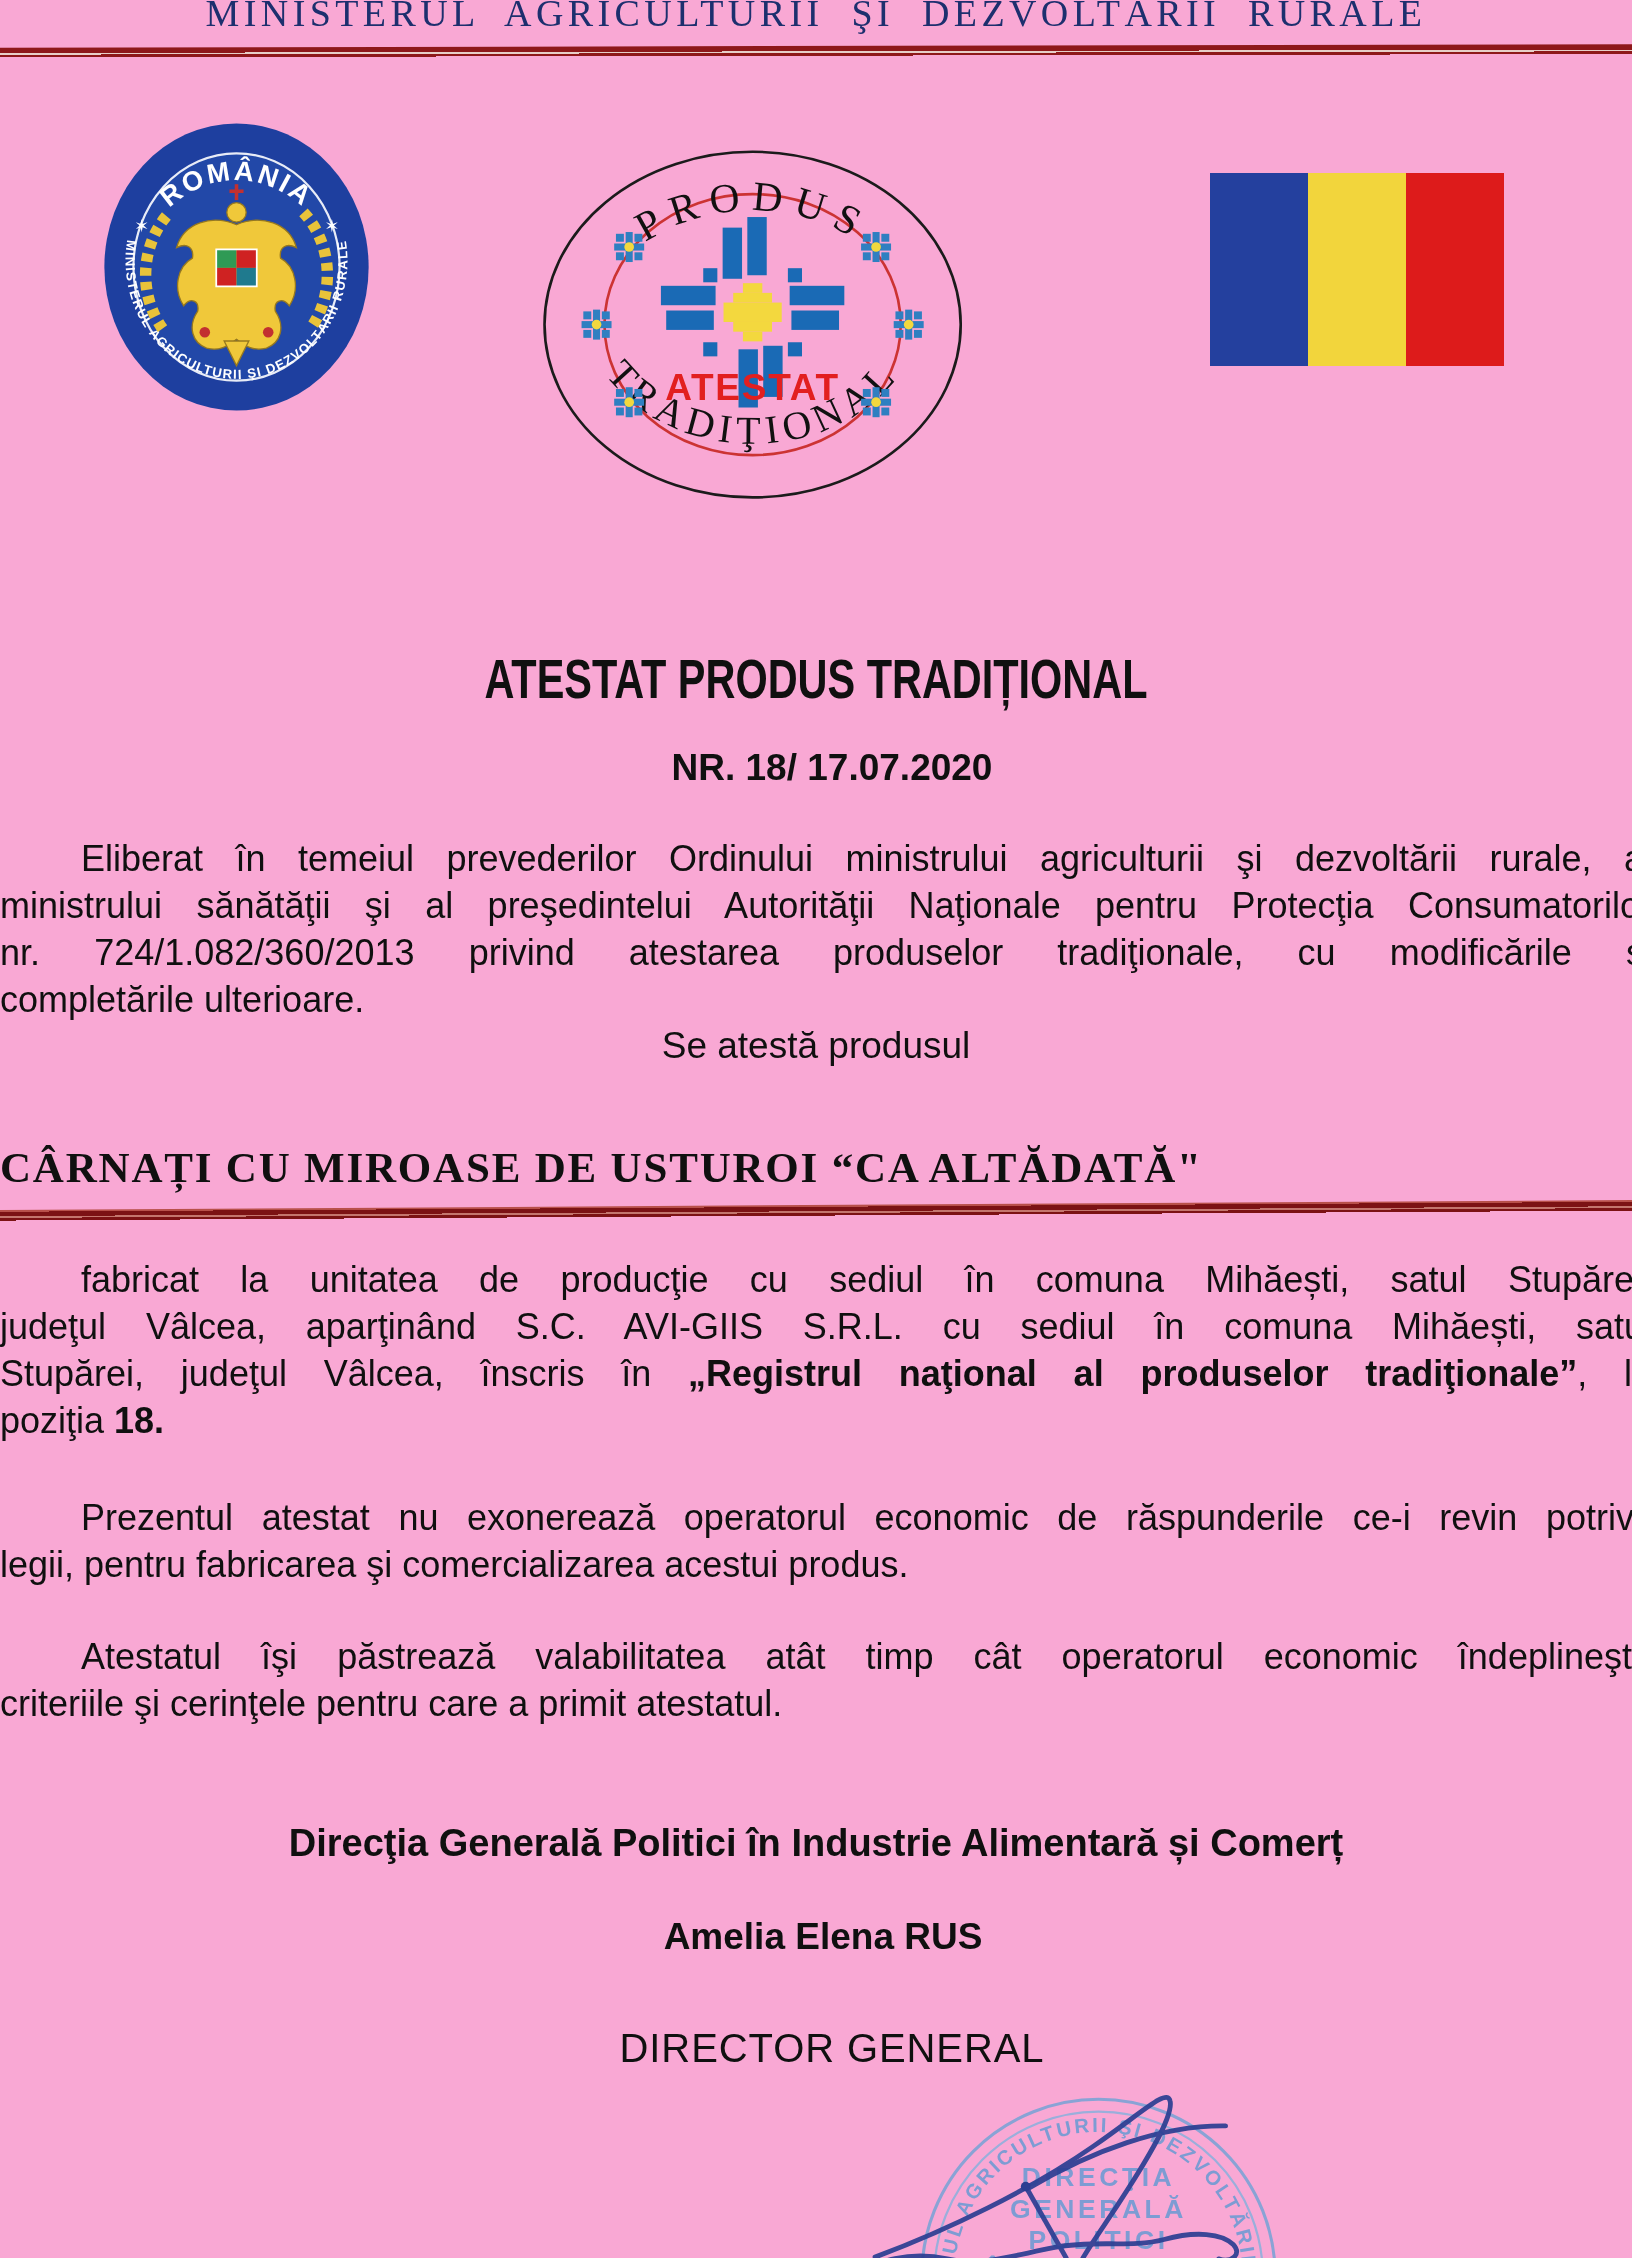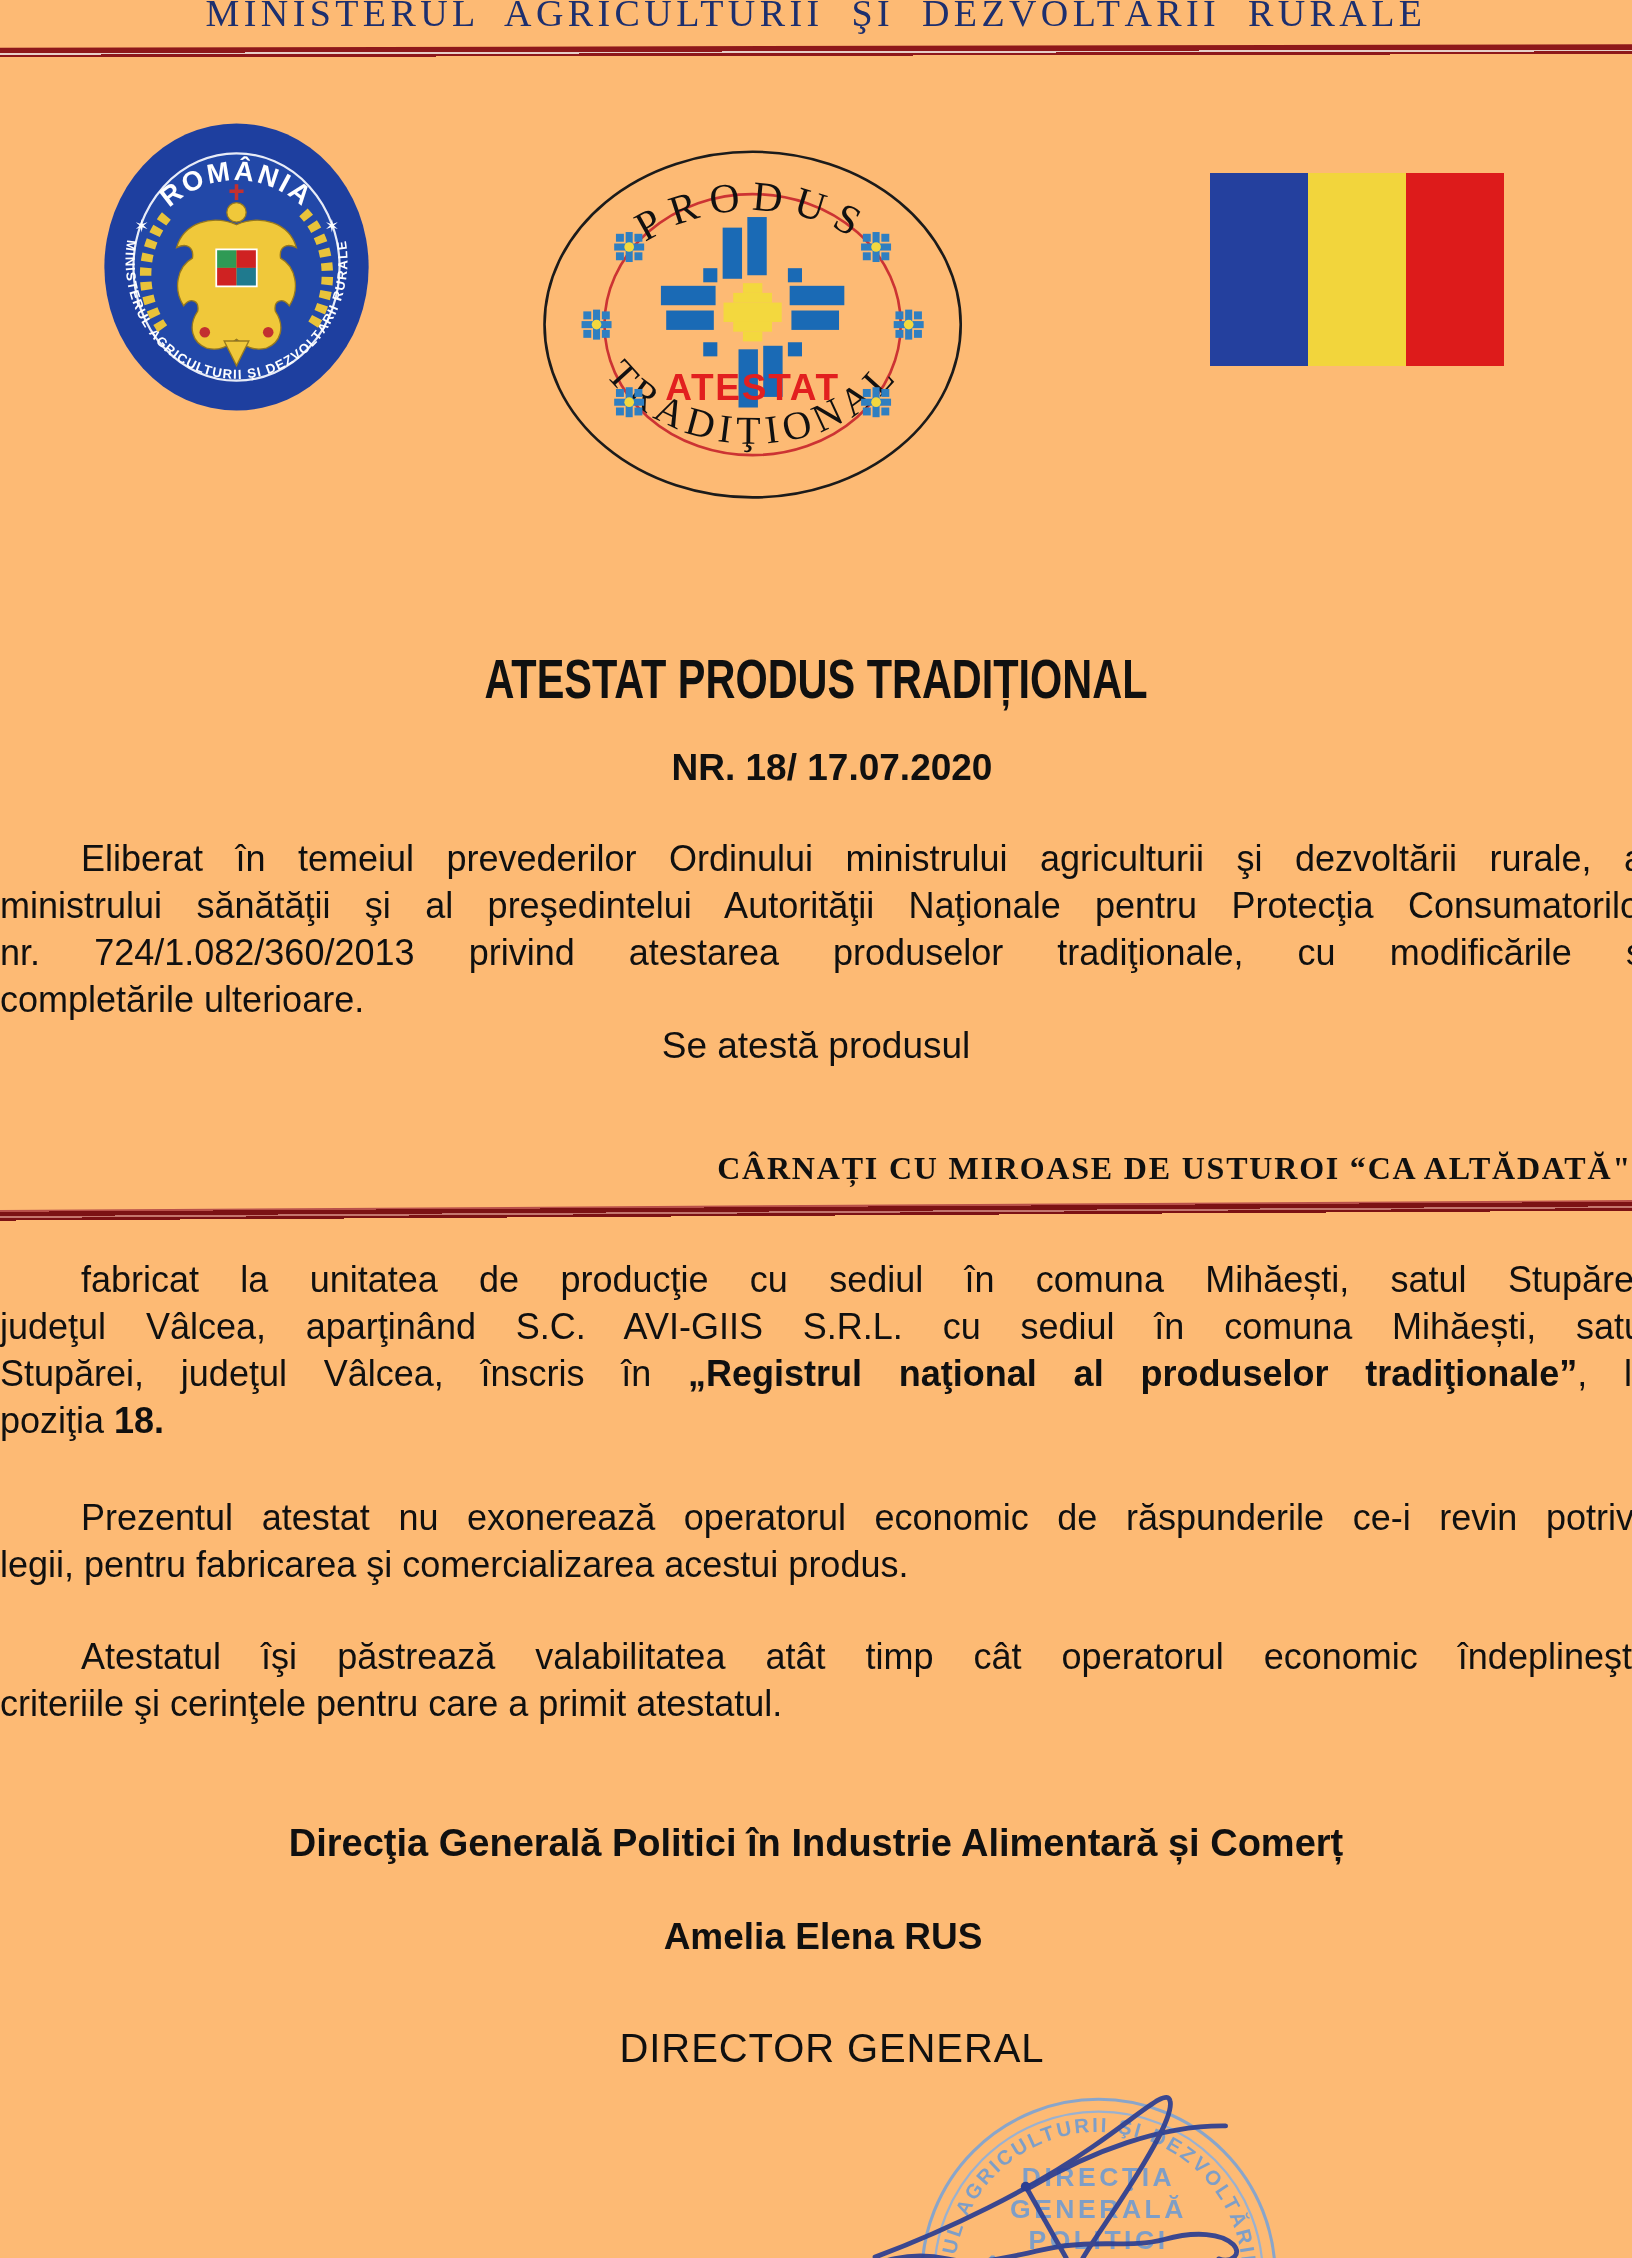--- a/index.html
+++ b/index.html
@@ -1,16 +1,16 @@
 <!DOCTYPE html>
 <html style="font-size:14px"><head>
 <meta charset="utf-8">
 <style>
   html,body{margin:0;padding:0;background:#888;}
-  .page{position:relative;width:1632px;height:2258px;background:#fdba74;overflow:hidden;
+  .page{position:relative;width:1632px;height:2258px;background:#f9a8d4;overflow:hidden;
         font-family:"Liberation Sans",sans-serif;color:#101010;}
   .abs{position:absolute;}
   
   .hdr{top:-10.6px;left:0;width:100%;text-align:center;font-family:"Liberation Serif",serif;
        font-size:38px;letter-spacing:4.4px;word-spacing:14px;color:#1d2f6e;line-height:49px;white-space:nowrap;}
   .rule1{top:46px;left:-3.5px;width:1641px;height:12.4px;transform:rotate(-0.12deg);
          background:linear-gradient(180deg,#8e181a 0 5.3px,#e7cfc8 5.3px 7px,#8e181a 7px 9.7px,rgba(0,0,0,0) 9.7px);}
   
   .emblem{top:119px;left:99px;width:275px;height:296px;}
   .seal{top:148px;left:541px;width:425px;height:355px;}
@@ -25,22 +25,22 @@
   .par{left:0;width:1652px;font-size:36px;}
   .ln{height:47px;line-height:47px;text-align:justify;text-align-last:justify;-moz-text-align-last:justify;
       overflow:hidden;white-space:nowrap;}
   .ln-last{height:47px;line-height:47px;text-align:left;white-space:nowrap;}
   .ind{display:inline-block;width:81px;height:0.9px;}
   .p1{top:835px;}
   .p2{top:1256px;}
   .p3{top:1494px;}
   .p4{top:1633px;}
   .seatesta{top:1022px;left:0;width:100%;text-align:center;font-size:37px;line-height:47px;box-sizing:border-box;}
-  .product{top:1136px;left:0;width:100%;text-align:right;font-family:"Liberation Serif",serif;
-           font-size:32px;font-weight:bold;letter-spacing:1.8px;line-height:64px;white-space:nowrap;}
+  .product{top:1136px;left:0;width:100%;text-align:left;font-family:"Liberation Serif",serif;
+           font-size:43px;font-weight:bold;letter-spacing:1.8px;line-height:64px;white-space:nowrap;}
   .rule2{top:1205px;left:-3.5px;width:1643px;height:11.5px;transform:rotate(-0.35deg);
          background:linear-gradient(180deg,#b8504a 0 1.8px,#7c1214 1.8px 6.2px,#c4766e 6.2px 8px,#7c1214 8px 10.6px,rgba(0,0,0,0) 10.6px);}
   
   .dept{top:1819px;left:0;width:100%;text-align:center;font-size:38px;font-weight:bold;line-height:48px;}
   .sname{top:1913px;left:0;width:100%;text-align:center;font-size:37px;font-weight:bold;line-height:48px;padding-left:14px;box-sizing:border-box;}
   .role{top:2024px;left:0;width:100%;text-align:center;font-size:40px;font-weight:normal;letter-spacing:0.9px;line-height:49px;padding-left:32px;box-sizing:border-box;}
   .stamp{top:2094px;left:913px;width:371px;height:371px;opacity:.88;}
   .sig{top:2073px;left:776px;width:635px;height:185px;}
   b{font-weight:bold;}
 </style>

